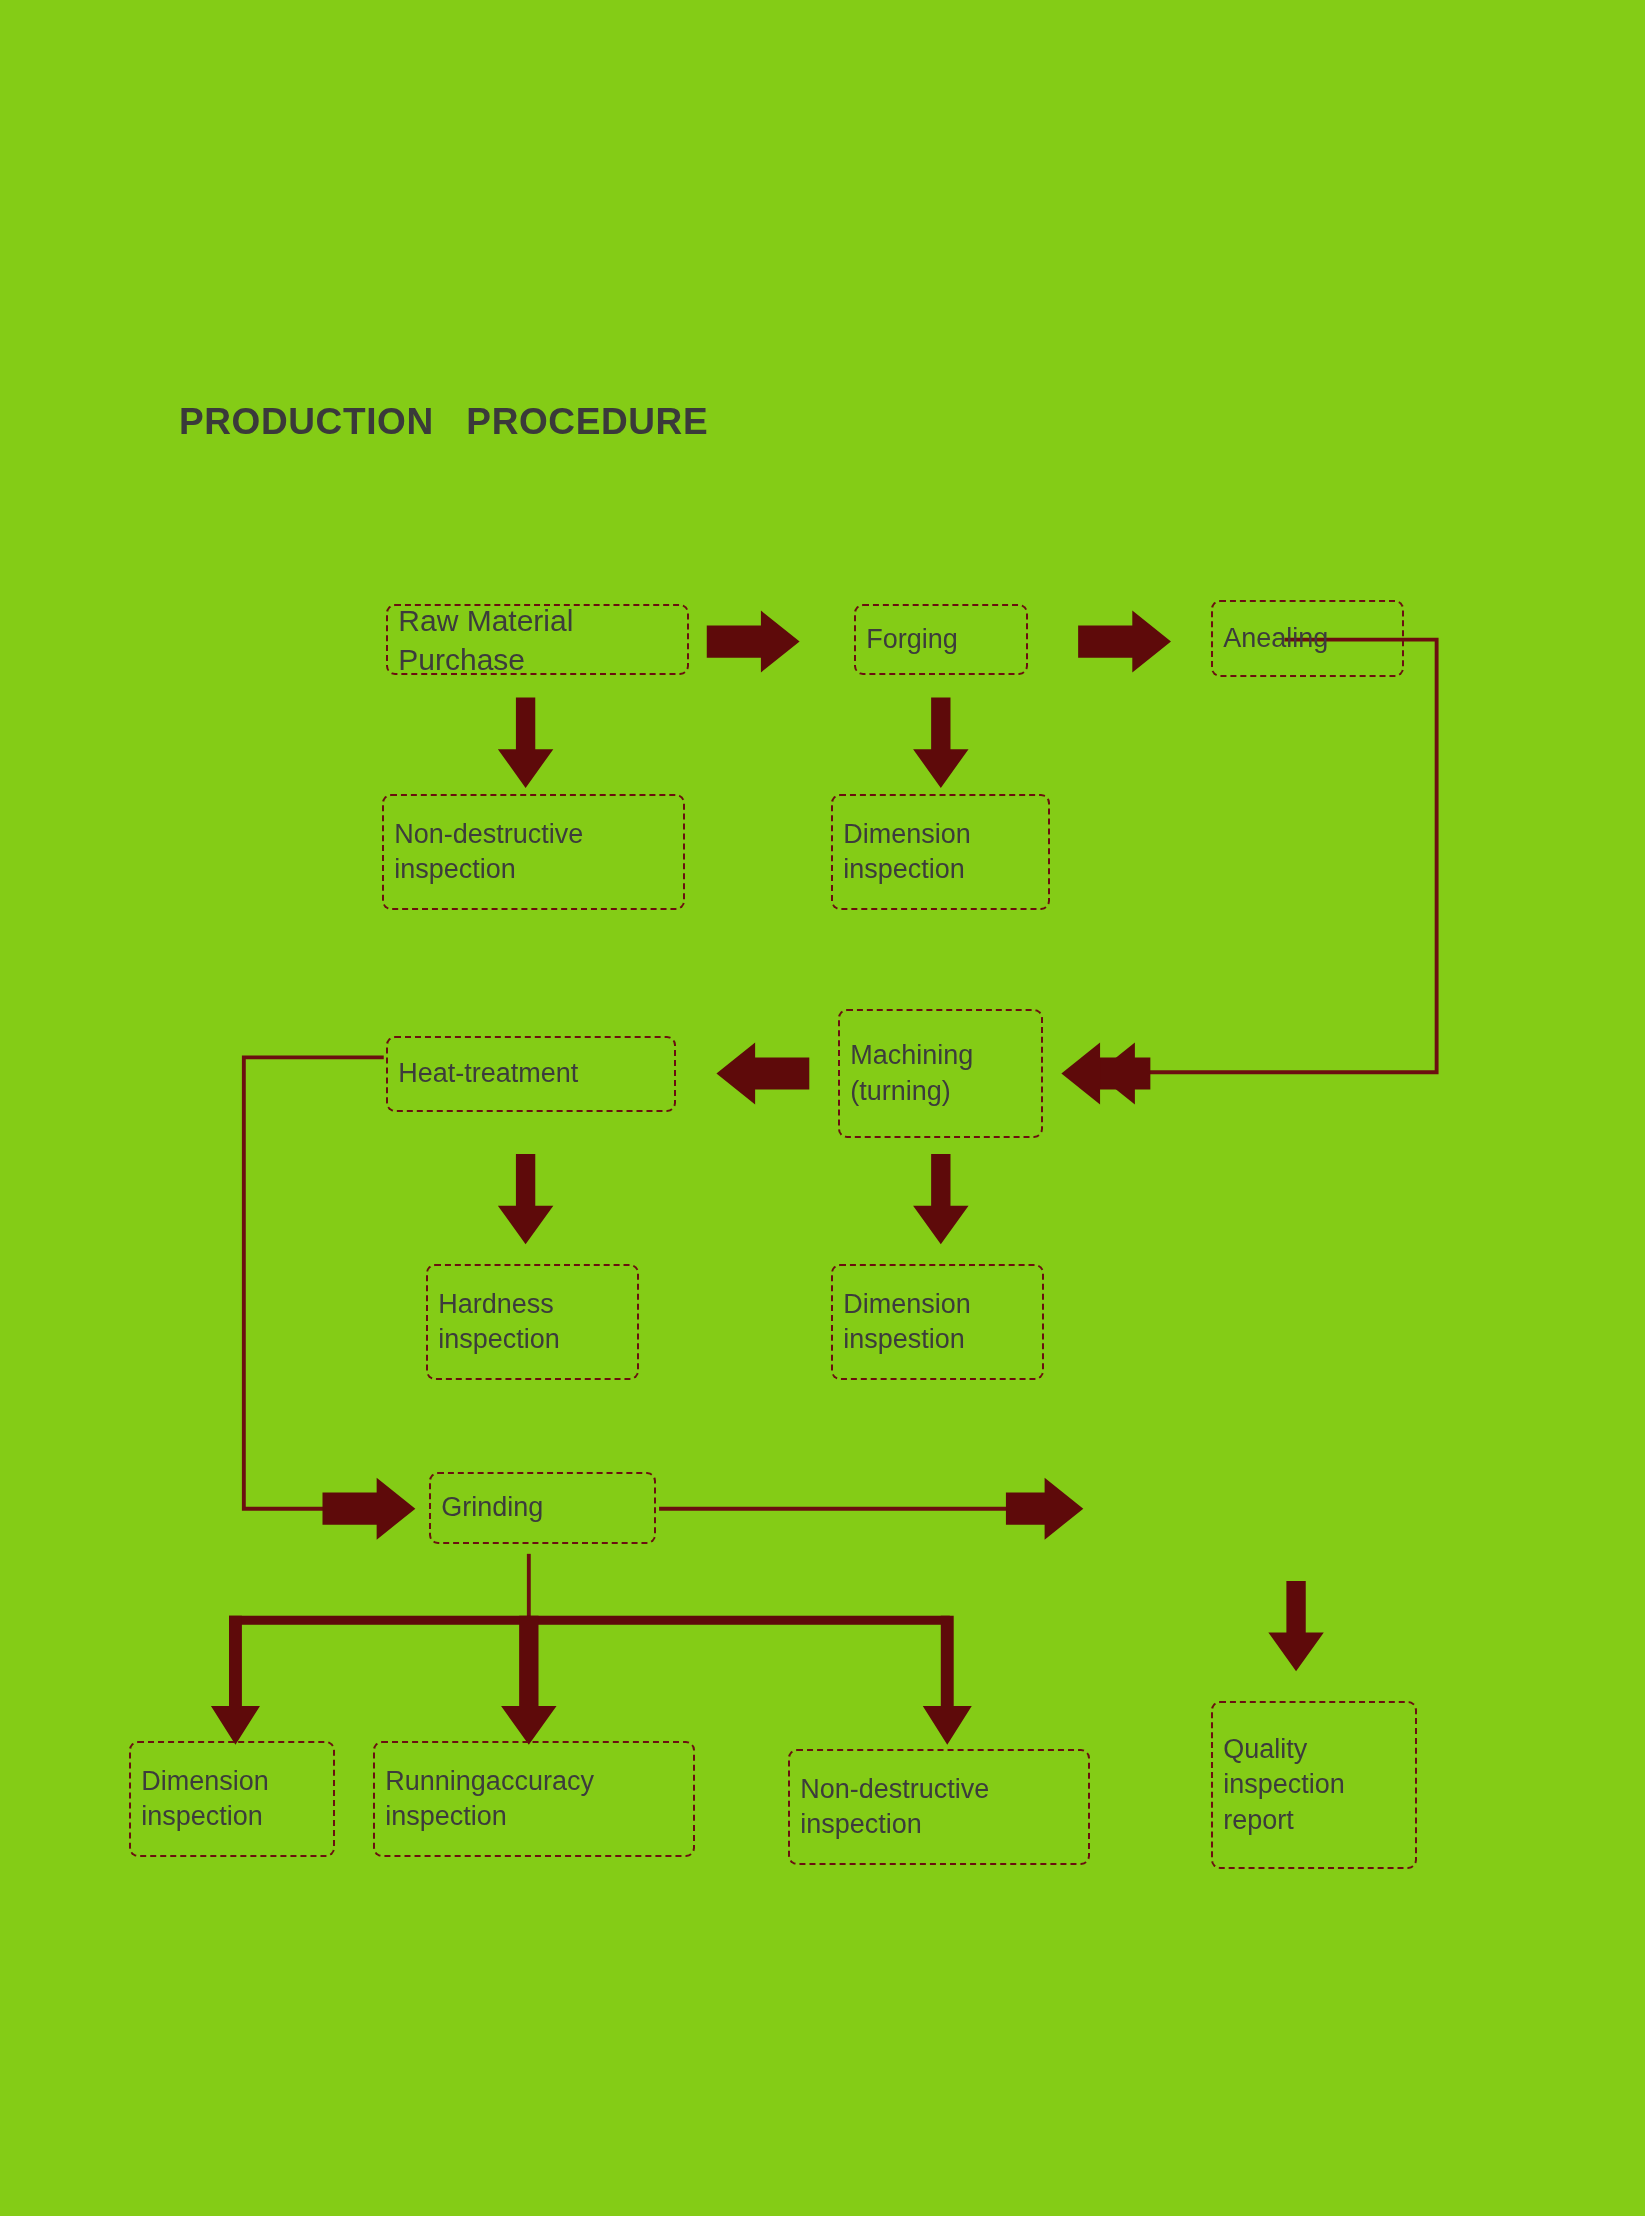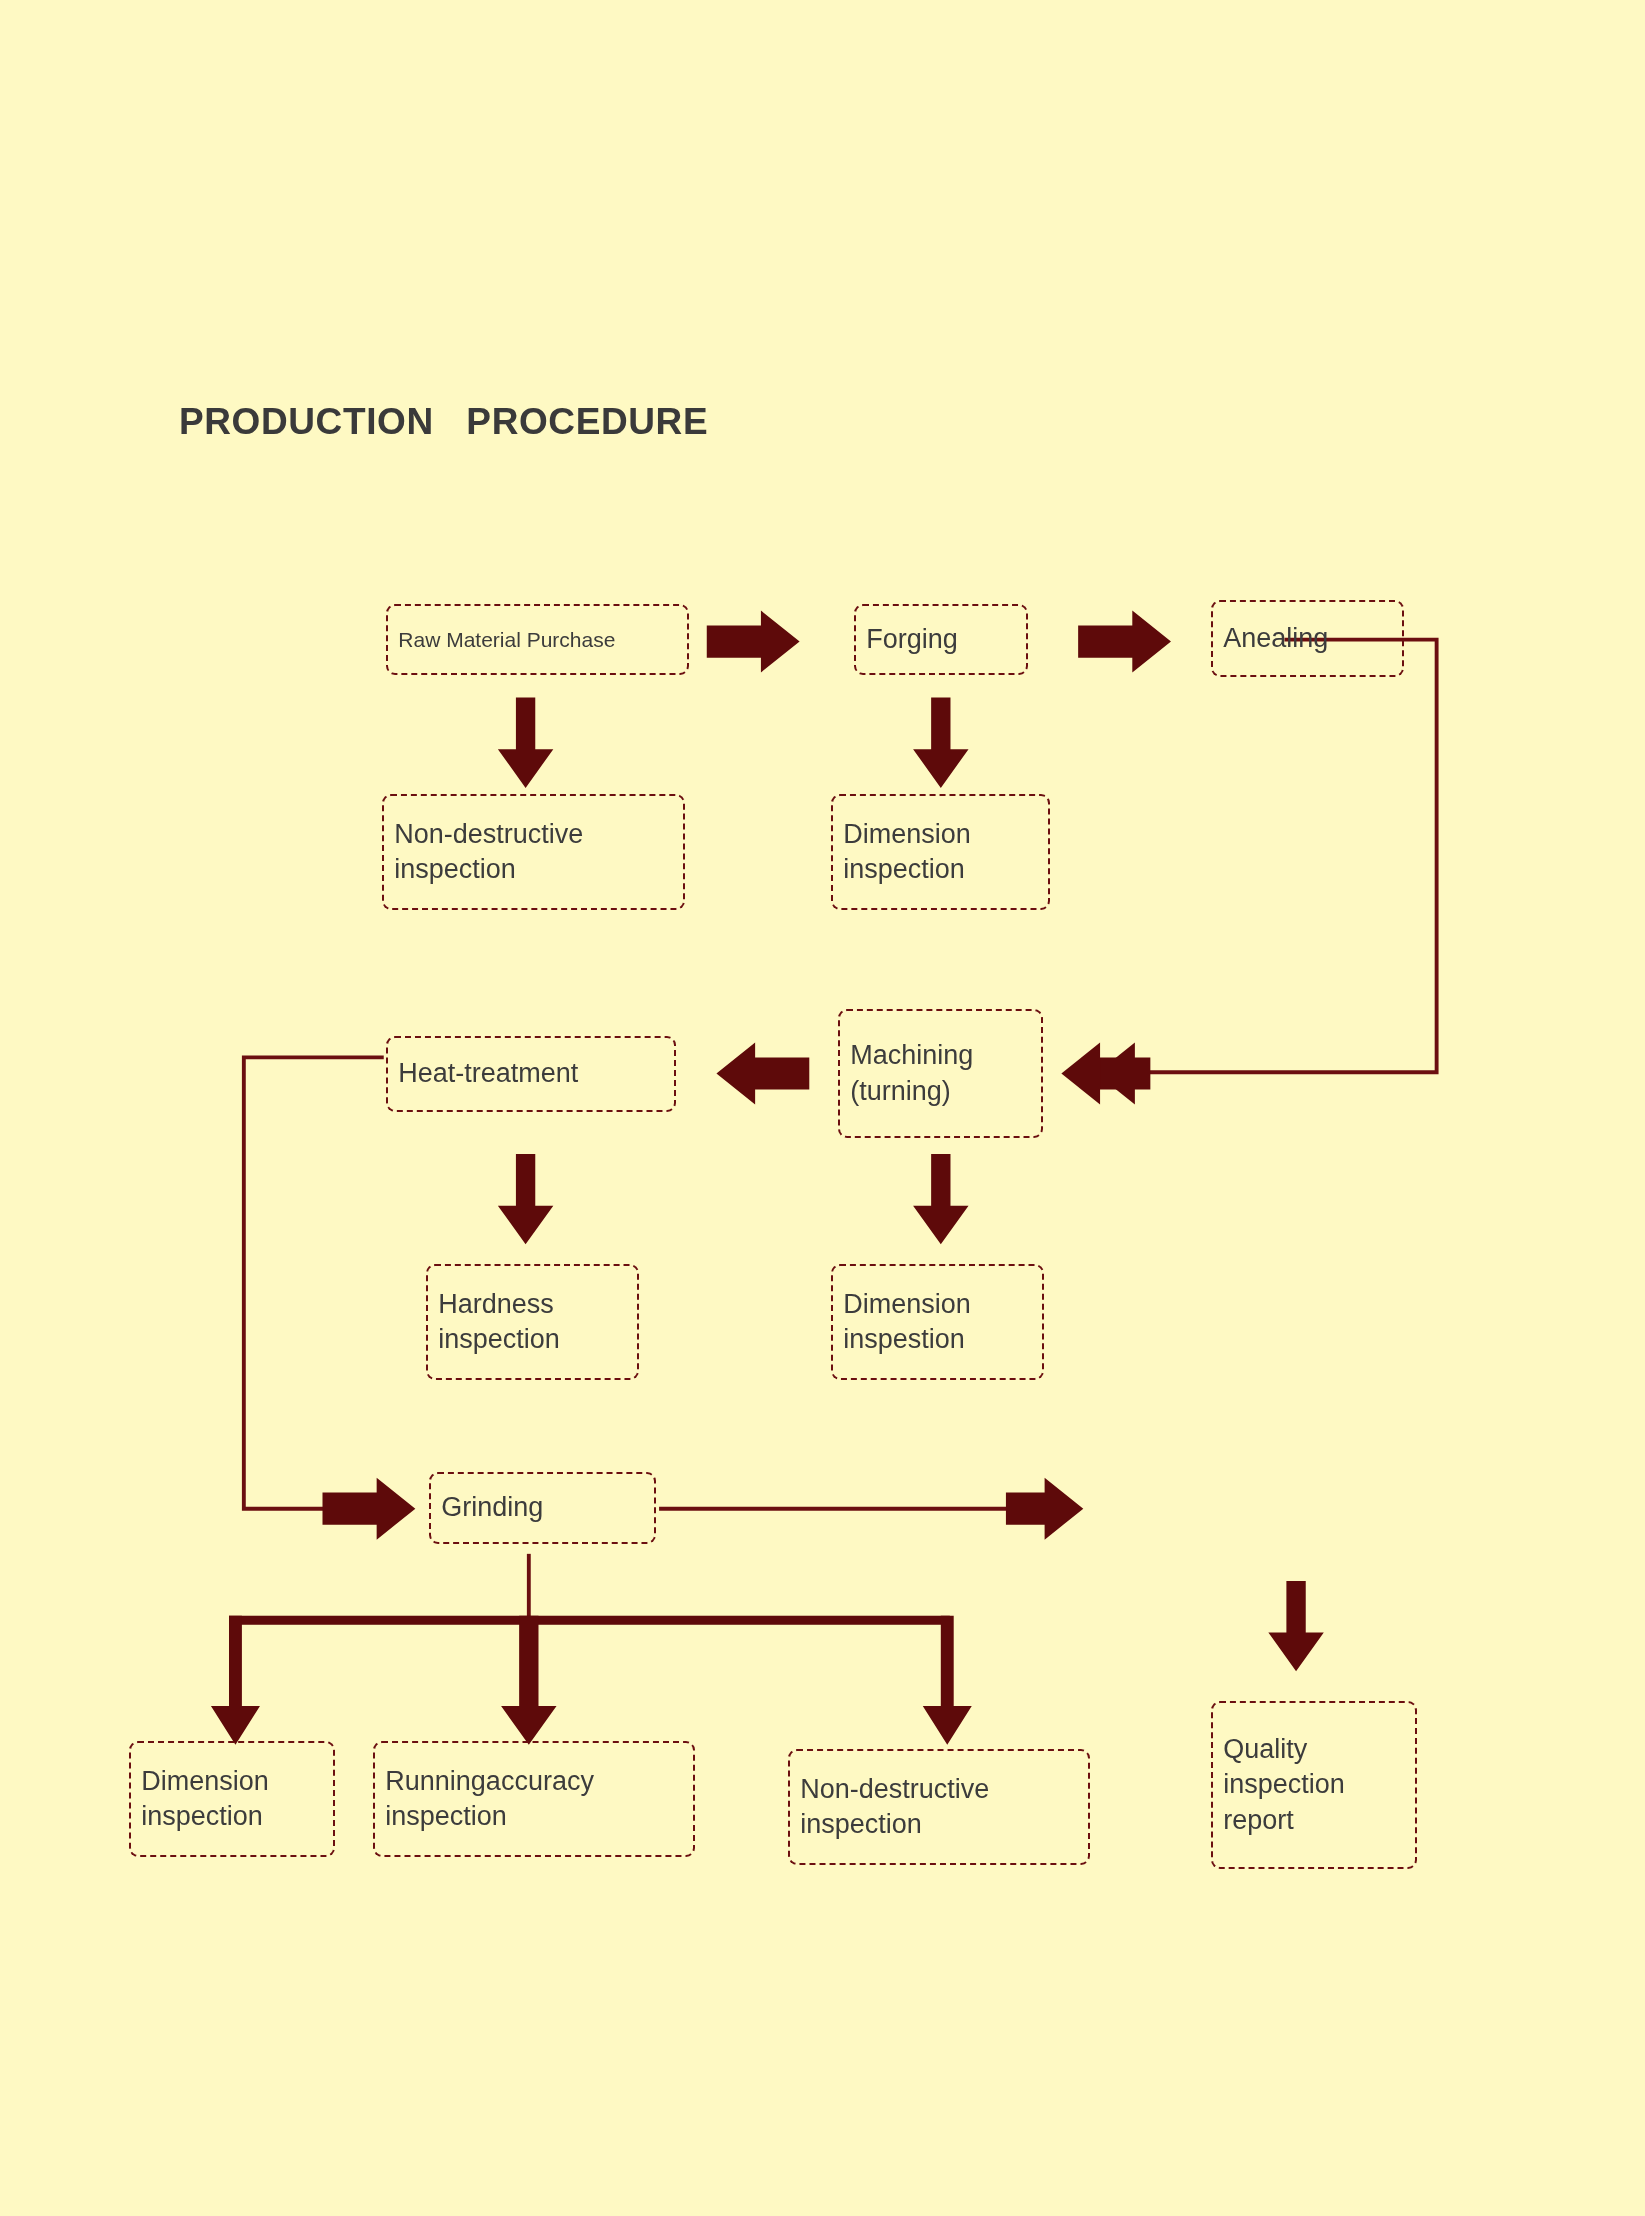--- a/index.html
+++ b/index.html
@@ -7,21 +7,21 @@
     padding: 0;
     background: #ffffff;
   }
   body {
     font-family: "Liberation Sans", sans-serif;
   }
   #page {
     position: relative;
     width: 1645px;
     height: 2216px;
-    background: #fef9c3;
+    background: #84cc16;
     overflow: hidden;
   }
   #diagram-svg {
     position: absolute;
     left: 0;
     top: 0;
     width: 1645px;
     height: 2216px;
   }
   .page-title {
@@ -47,21 +47,21 @@
     font-family: "Liberation Sans", sans-serif;
     line-height: 1.30;
     padding-left: 10.3px;
     padding-right: 9px;
   }
   .node .node-label {
     display: block;
     white-space: pre-line;
     text-align: left;
   }
-  .node.small-text .node-label { font-size: 21px; }
+  .node.small-text .node-label { font-size: 30px; }
   .node .node-label { font-size: 27px; }
 </style>
 </head>
 <body>
 
 <div id="page">
 
   <div class="page-title">PRODUCTION   PROCEDURE</div>
 
   <svg id="diagram-svg" viewBox="0 0 2551 3437" xmlns="http://www.w3.org/2000/svg">

